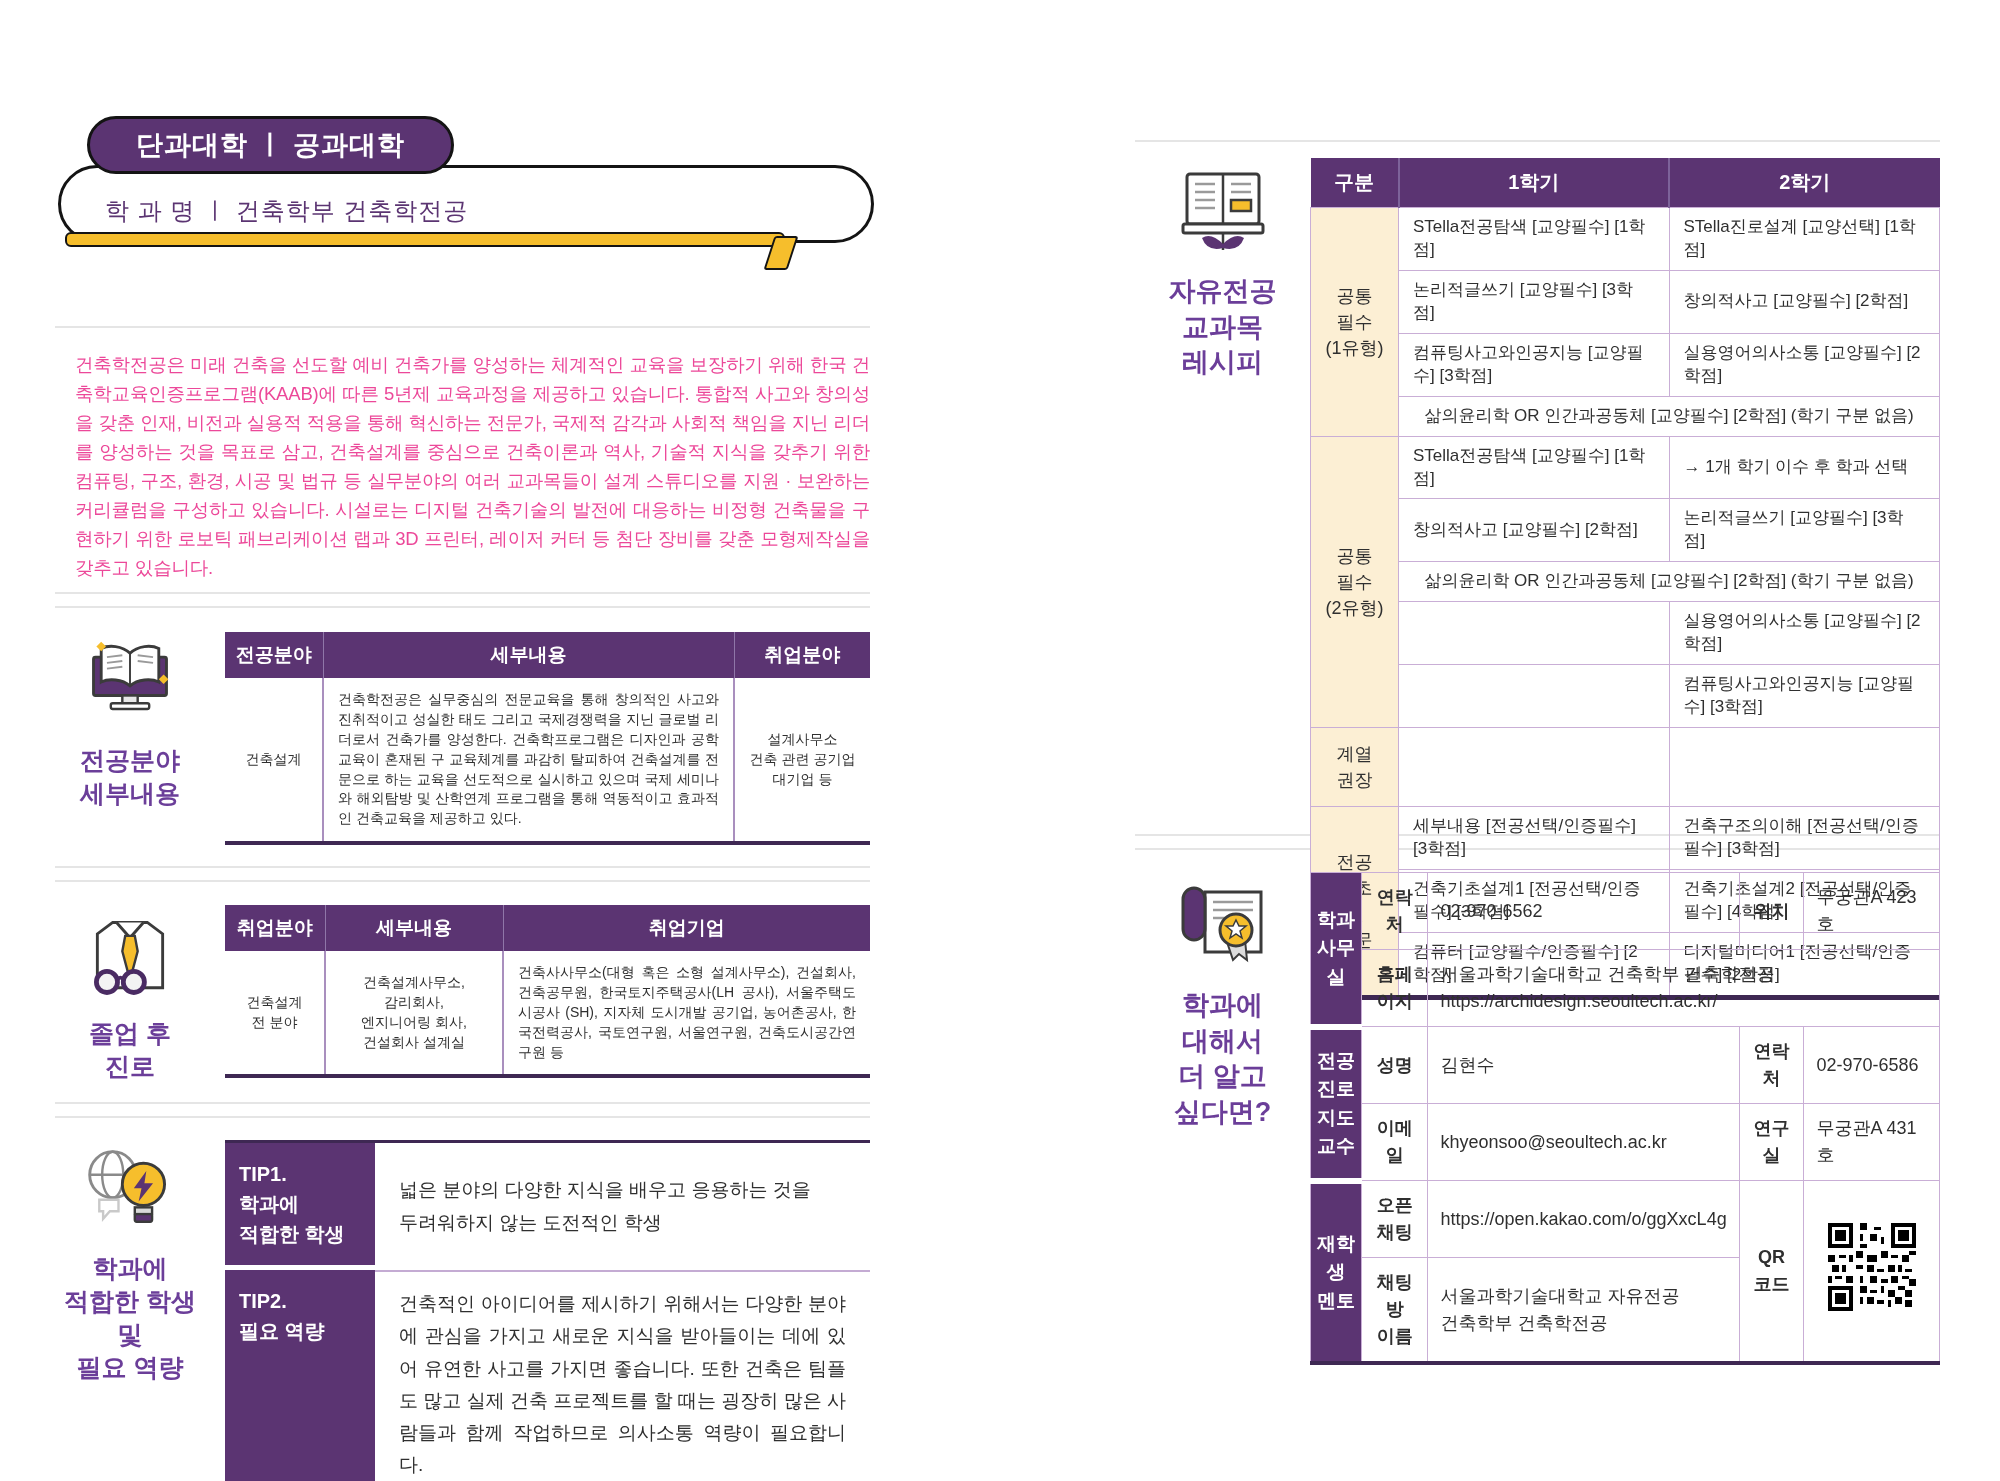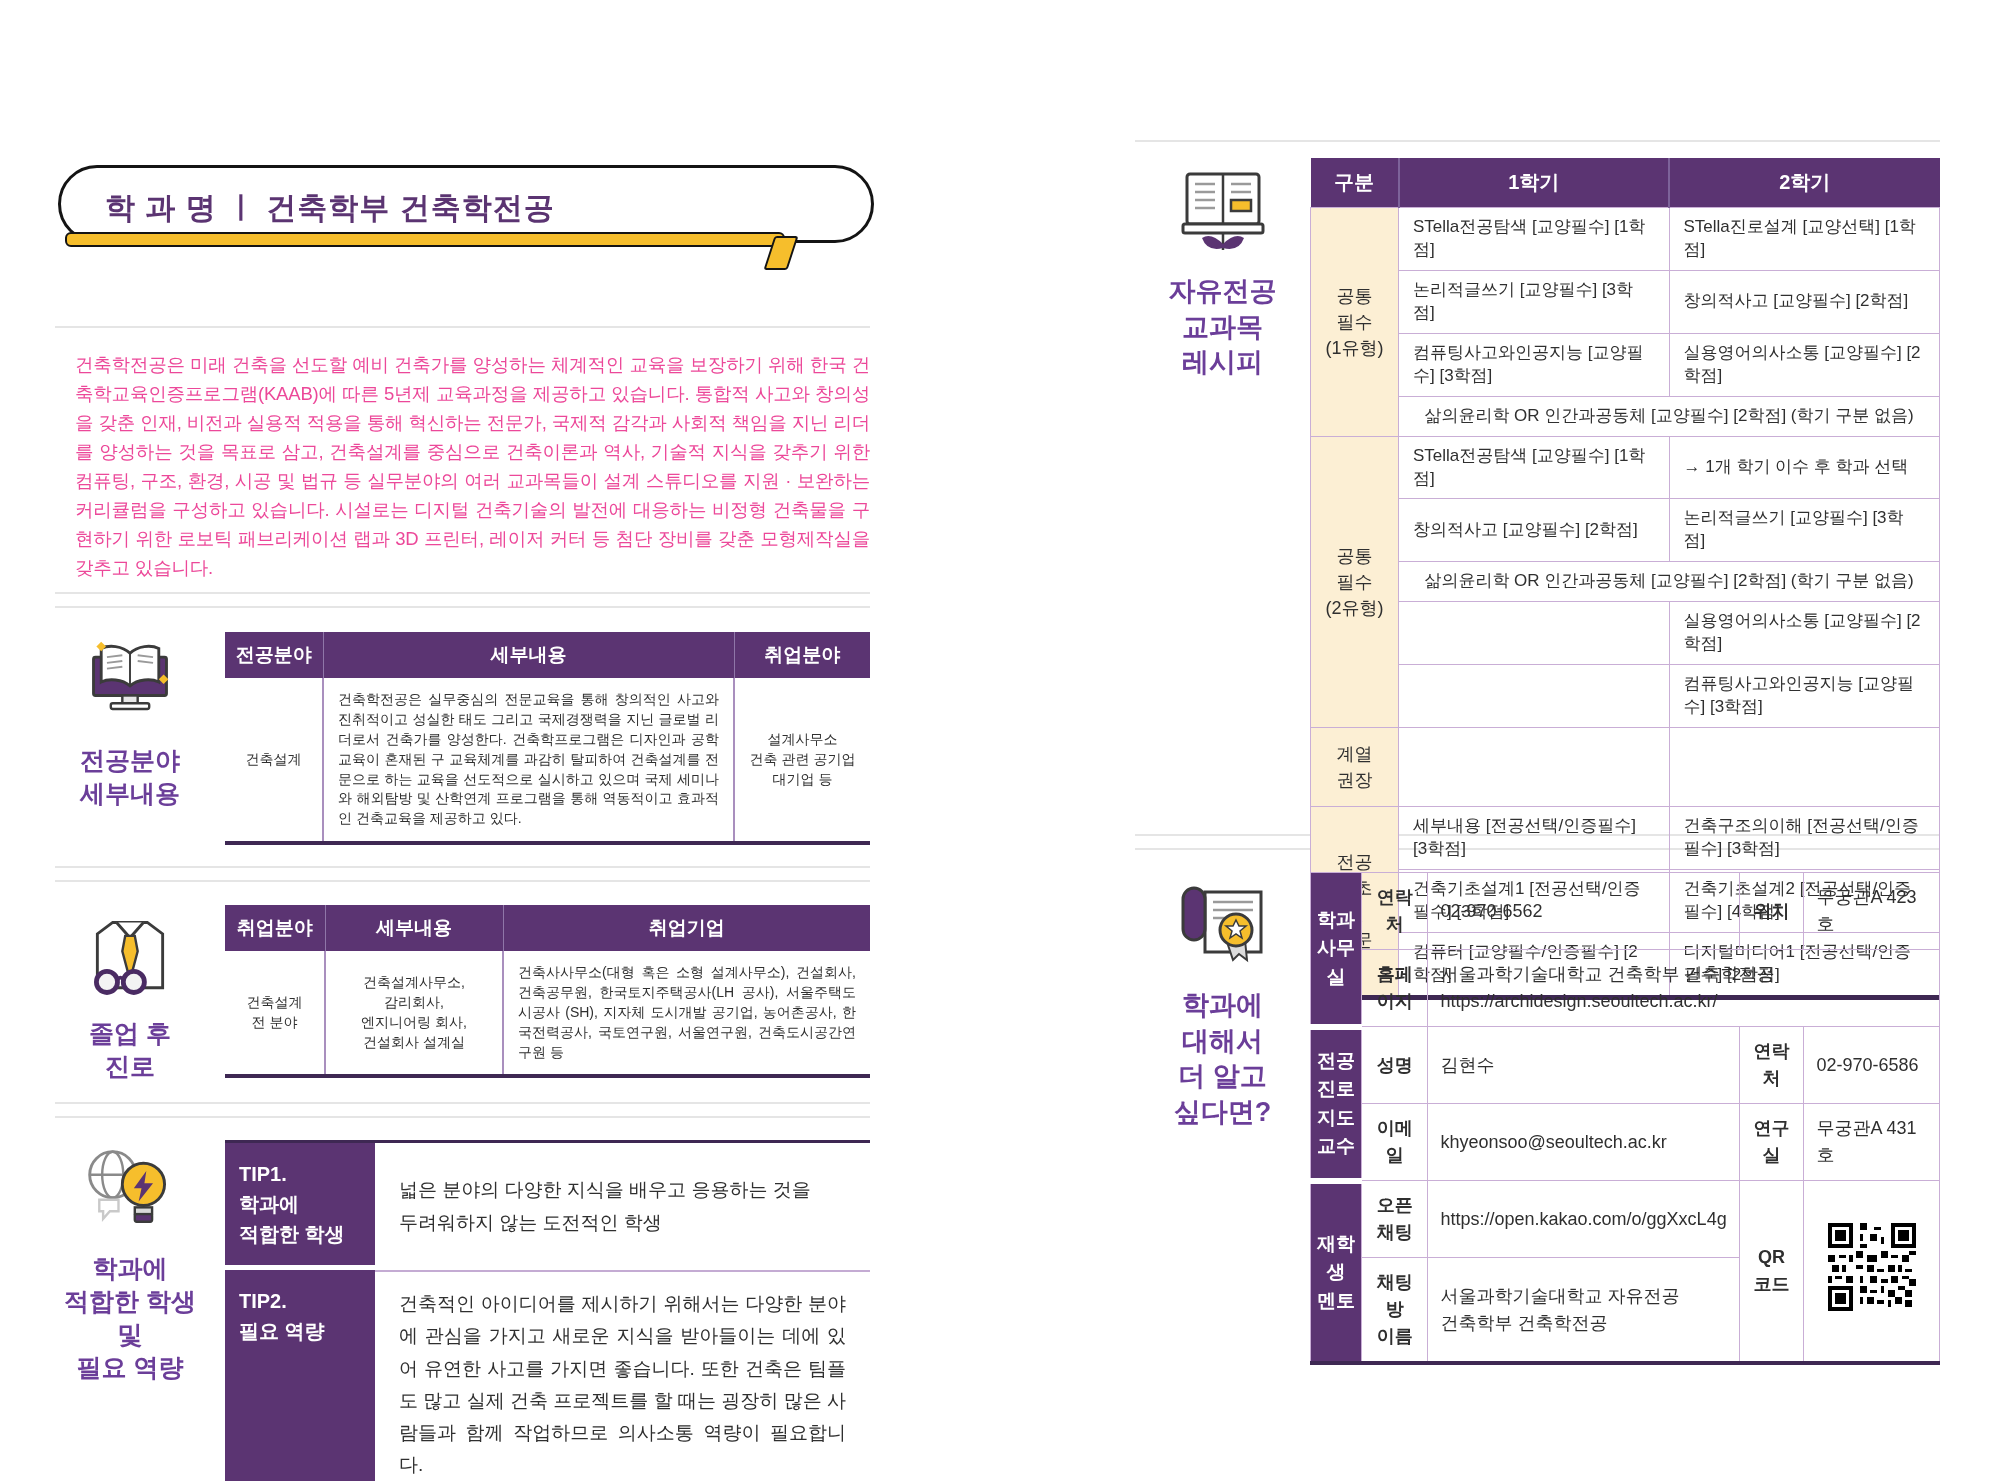--- a/index.html
+++ b/index.html
@@ -8,21 +8,21 @@
   .pre{white-space:pre-line;}
   .just{text-align:justify;}
 
   
   .title-box{position:absolute;left:58px;top:165px;width:810px;height:72px;
              border:3px solid #141414;border-radius:40px;background:#fff;}
   .college-pill{position:absolute;left:26px;top:-52px;height:52px;border:3px solid #141414;
                 border-radius:30px;background:#5B3472;display:inline-flex;align-items:center;
                 padding:0 46px;}
   .college-pill span{color:#fff;font-size:27px;font-weight:800;letter-spacing:1px;}
-  .dept-line{position:absolute;left:44px;top:20px;font-size:30px;font-weight:700;color:#5B3472;letter-spacing:1px;}
+  .dept-line{position:absolute;left:44px;top:27px;font-size:24px;font-weight:400;color:#5B3472;letter-spacing:1px;}
   .yellow-bar{position:absolute;left:4px;right:86px;bottom:-7px;height:11px;background:#F6BE2C;
               border:2px solid #141414;border-radius:6px;}
   .yellow-fold{position:absolute;right:78px;bottom:-30px;width:20px;height:30px;background:#F6BE2C;
                border:2px solid #141414;transform:skewX(-18deg);border-radius:3px;}
 
   
   .divider{position:absolute;height:2px;background:#E5E5E5;}
 
   
   .sec{position:absolute;display:flex;align-items:flex-start;}
@@ -73,20 +73,23 @@
   .contact-table td.lbl{font-weight:700;text-align:center;padding:11px 6px;}
   .contact-table td.qr-cell{text-align:center;padding:5px;}
   .link{color:#2f2f2f;}
 </style>
 </head>
 <body>
 
 <div class="page">
 
   <div class="title-box">
+    <div class="college-pill">
+      <span>단과대학 ㅣ 공과대학</span>
+    </div>
     <div class="dept-line">학 과 명 ㅣ 건축학부 건축학전공</div>
     <div class="yellow-bar"></div>
     <div class="yellow-fold"></div>
   </div>
 
   <div class="divider" style="left:55px;top:326px;width:815px;"></div>
   <div class="divider" style="left:55px;top:592px;width:815px;"></div>
   <div class="divider" style="left:55px;top:606px;width:815px;"></div>
   <div class="divider" style="left:55px;top:866px;width:815px;"></div>
   <div class="divider" style="left:55px;top:880px;width:815px;"></div>

